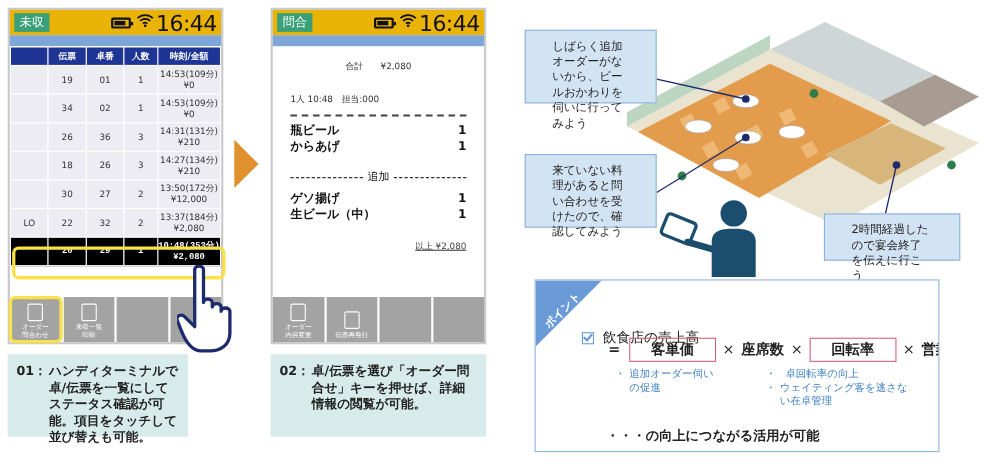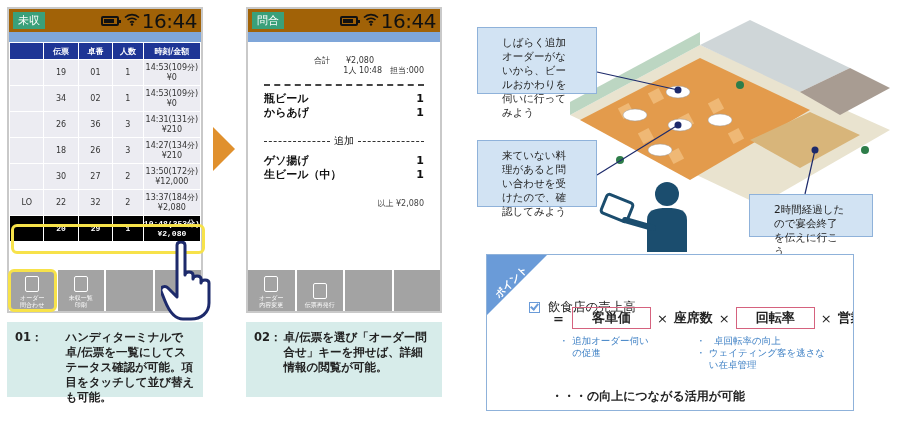--- a/index.html
+++ b/index.html
@@ -2,21 +2,21 @@
 <html><head>
 <meta charset="utf-8">
 <style>
   * { box-sizing: border-box; margin: 0; padding: 0; }
   body { width: 900px; height: 428px; background: #ffffff; font-family: "DejaVu Sans", "Liberation Sans", sans-serif; position: relative; overflow: hidden; color: #222; }
 
   .phone { position: absolute; border: 2px solid #c9c9c9; background: #fff; }
   #phone1 { left: 7px; top: 7px; width: 196px; height: 306px; }
   #phone2 { left: 246px; top: 7px; width: 196px; height: 306px; }
 
-  .statusbar { height: 23px; background: #a16207; display: flex; align-items: center; padding: 0 4px; }
+  .statusbar { height: 23px; background: #eab308; display: flex; align-items: center; padding: 0 4px; }
   .status-badge { background: #3aa07a; color: #fff; font-size: 11px; padding: 1px 5px; height: 17px; line-height: 15px; }
   .status-spacer { flex: 1; }
   .battery { width: 18px; height: 10px; border: 2px solid #111; border-radius: 2px; position: relative; margin-right: 5px; }
   .battery::before { content: ""; position: absolute; left: 1px; top: 1px; width: 10px; height: 4px; background: #111; }
   .battery::after { content: ""; position: absolute; right: -4px; top: 2px; width: 2px; height: 3px; background: #111; }
   .wifi { font-size: 14px; margin-right: 2px; color: #111; }
   .clock { font-size: 20px; color: #111; letter-spacing: -0.5px; }
   .bluebar { height: 10px; background: #7fa6d9; }
 
   
@@ -32,33 +32,33 @@
   .key-icon { width: 14px; height: 16px; border: 1.5px solid #fff; border-radius: 2px; margin-bottom: 2px; }
   .key.hl { outline: 3px solid #f7e24a; outline-offset: -2px; border-radius: 5px; }
 
   
   .hand { position: absolute; left: 152px; top: 232px; width: 58px; height: 80px; }
 
   
   .receipt { padding: 14px 16px 0 16px; font-size: 8px; color: #333; }
   .r-line { white-space: pre; line-height: 10px; }
   .r-head { text-align: center; }
-  .r-meta { margin-top: 0; text-align: right; }
+  .r-meta { margin-top: 20px; }
   .dash { border-top: 2px dashed #444; margin: 8px 0 6px 0; height: 0; }
   .r-item { display: flex; justify-content: space-between; font-size: 11px; font-weight: bold; color: #111; line-height: 14px; }
   .r-section { display: flex; align-items: center; margin: 14px 0 6px 0; font-size: 10px; color: #111; }
   .r-section .dl { flex: 1; border-top: 1px dashed #333; }
   .r-section span { padding: 0 4px; }
-  .r-total { text-align: right; font-size: 8px; margin-top: 16px; color: #444; }
+  .r-total { text-align: right; font-size: 8px; margin-top: 16px; color: #444; text-decoration: underline; }
 
   .arrow { position: absolute; left: 213px; top: 127px; width: 0; height: 0; border-top: 22px solid transparent; border-bottom: 22px solid transparent; border-left: 22px solid #e0902d; }
 
   .caption { position: absolute; background: #d7ecea; font-size: 11.5px; font-weight: bold; color: #222; line-height: 15px; padding: 8px 8px; display: flex; }
   .caption .num { white-space: nowrap; margin-right: 2px; }
-  #cap1 { left: 7px; top: 322px; width: 196px; height: 75px; gap: 21px; }
+  #cap1 { left: 7px; top: 322px; width: 164px; height: 75px; }
   #cap2 { left: 246px; top: 322px; width: 196px; height: 75px; }
 
   
   .illus { position: absolute; left: 560px; top: 20px; width: 335px; height: 200px; }
   .bubble { position: absolute; background: #d2e3f3; border: 1.5px solid #8fb2da; font-size: 10.5px; line-height: 14px; padding: 7px 24px; color: #222; }
   #b1 { left: 477px; top: 27px; width: 120px; height: 67px; }
   #b2 { left: 477px; top: 140px; width: 120px; height: 67px; }
   #b3 { left: 749px; top: 194px; width: 124px; height: 43px; }
 
   

